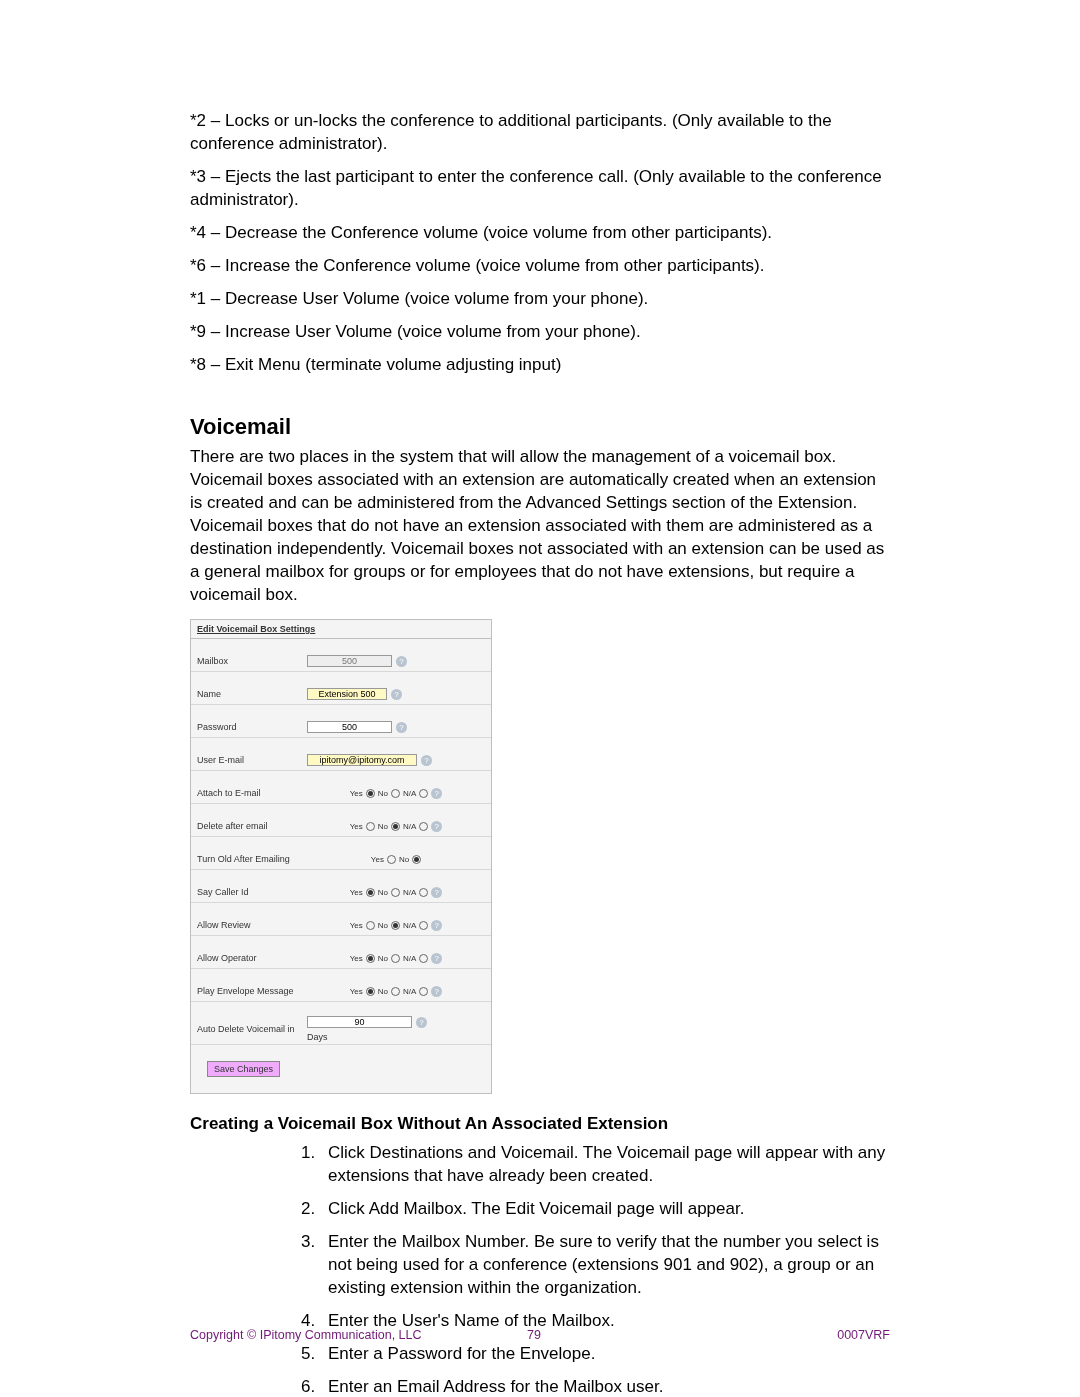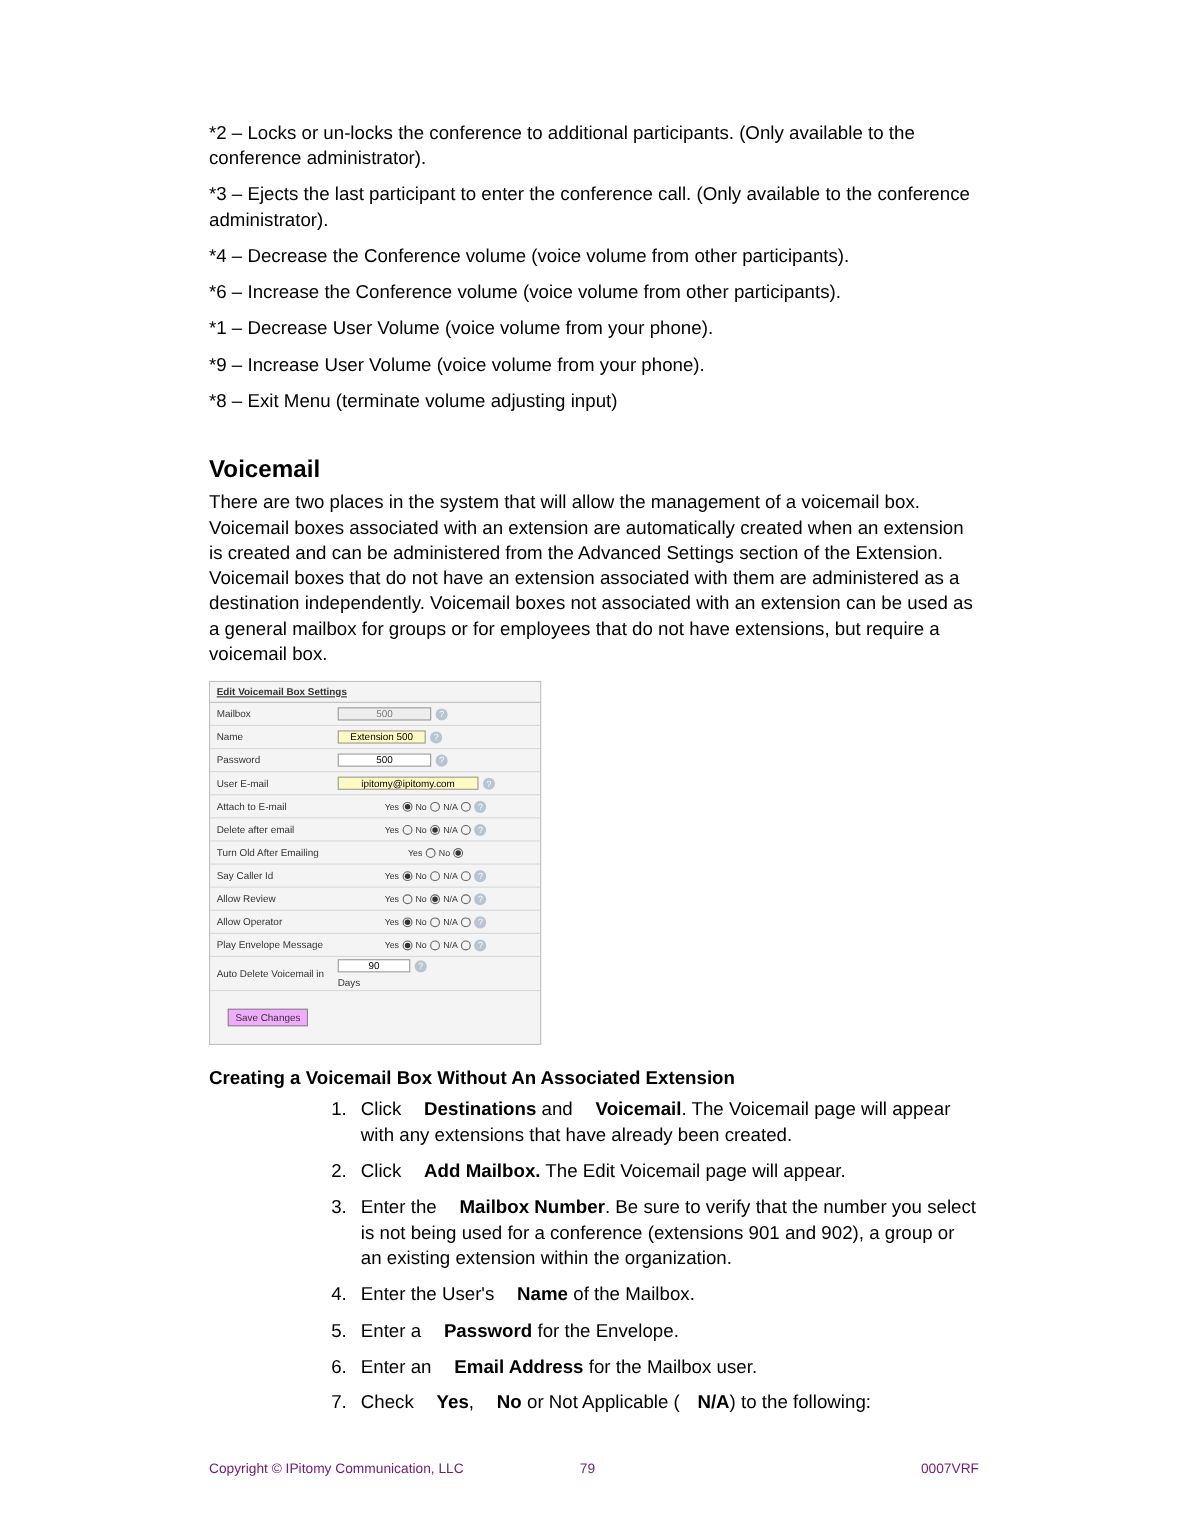--- a/index.html
+++ b/index.html
@@ -36,21 +36,21 @@
   ol.steps {
     margin: 0 0 0 130px;
     padding: 0;
     font-size: 17px;
   }
   ol.steps li {
     margin: 0 0 10px 0;
     padding-left: 8px;
     line-height: 1.35;
   }
-  .b { font-weight: bold; margin-left: 16px; }
+  .b { font-weight: normal; }
 
   
   .panel {
     width: 300px;
     border: 1px solid #bfbfbf;
     background: #f4f4f4;
     font-size: 9px;
     color: #333;
     margin: 12px 0 20px 0;
   }
@@ -61,20 +61,21 @@
     text-decoration: underline;
     font-size: 9px;
     background: #f4f4f4;
   }
   .row {
     display: flex;
     align-items: center;
     border-bottom: 1px solid #d8d8d8;
     padding: 2px 6px;
     min-height: 16px;
+    margin-top: 12px;
   }
   .row:last-of-type { border-bottom: none; }
   .lbl {
     flex: 0 0 110px;
     font-size: 9px;
     color: #333;
   }
   .val {
     flex: 1;
     display: flex;
@@ -192,21 +193,21 @@
       <div class="lbl">Password</div>
       <div class="val">
         <input class="txtinput" style="width: 85px;" value="500">
         <span class="help">?</span>
       </div>
     </div>
 
     <div class="row">
       <div class="lbl">User E-mail</div>
       <div class="val">
-        <input class="txtinput yellow" style="width: 128px;" value="ipitomy@ipitomy.com">
+        <input class="txtinput yellow" style="width: 110px;" value="ipitomy@ipitomy.com">
         <span class="help">?</span>
       </div>
     </div>
 
     <div class="row">
       <div class="lbl">Attach to E-mail</div>
       <div class="radio-grp">
         <span>Yes</span>
           <span class="radio sel"></span>
         <span>No</span>
@@ -289,21 +290,21 @@
         <span>N/A</span>
           <span class="radio"></span>
         <span class="help">?</span>
       </div>
     </div>
 
     <div class="row">
       <div class="lbl">Auto Delete Voicemail in</div>
       <div class="val" style="flex-direction:column;align-items:flex-start;">
         <div style="display:flex;align-items:center;gap:4px;">
-          <input class="txtinput" style="width: 66px;" value="90">
+          <input class="txtinput" style="width: 105px;" value="90">
           <span class="help">?</span>
         </div>
         <span style="font-size:9px;">Days</span>
       </div>
     </div>
 
     <div class="savebtn">Save Changes</div>
   </div>
 
   <div class="sub-head">Creating a Voicemail Box Without An Associated Extension</div>

